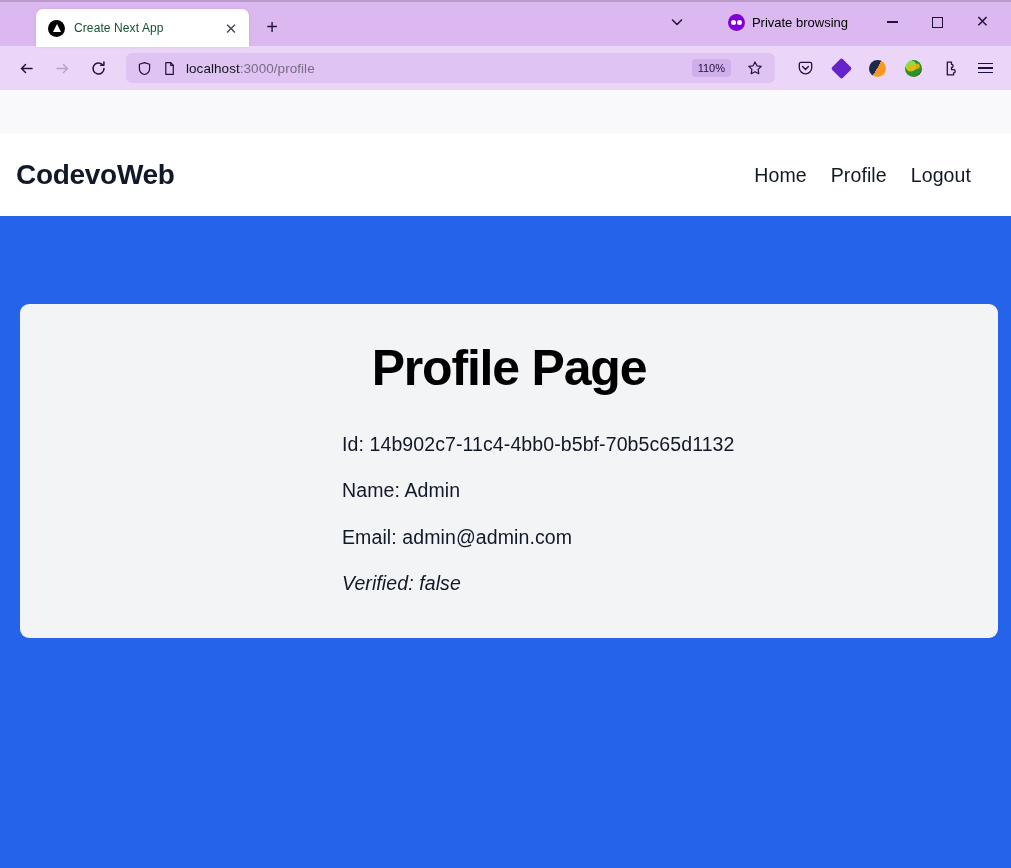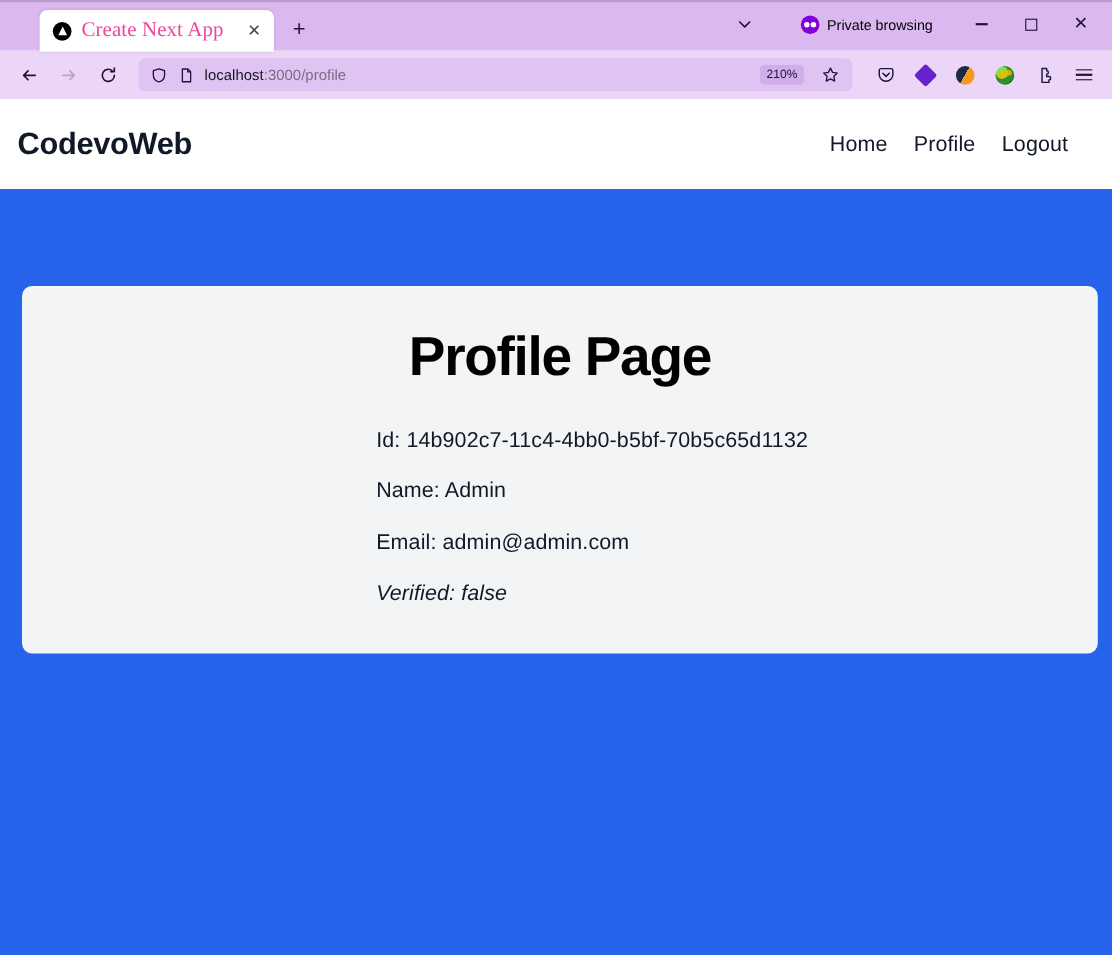--- a/index.html
+++ b/index.html
@@ -58,27 +58,26 @@
   }
   .tab-favicon .tri {
     width: 0; height: 0;
     border-left: 4.5px solid transparent;
     border-right: 4.5px solid transparent;
     border-bottom: 8px solid #fff;
   }
 
   .tab-title {
     flex: 1 1 auto;
-    font-size: 19px;
-    color: #ec4899;
+    font-size: 12px;
+    color: #14532d;
     white-space: nowrap;
     overflow: hidden;
     text-overflow: ellipsis;
     letter-spacing: .1px;
-    font-family: Liberation Serif, serif;
   }
 
   .tab-close {
     width: 20px; height: 20px;
     flex: 0 0 auto;
     display: flex; align-items: center; justify-content: center;
     color: #4b4553;
     font-size: 15px;
     line-height: 1;
     border-radius: 4px;
@@ -250,23 +249,24 @@
     border-radius: 2px;
     transform: rotate(-18deg);
     opacity: .85;
   }
   .hamb { display: flex; flex-direction: column; gap: 3px; }
   .hamb i { width: 15px; height: 1.6px; background: #20123a; display:block; }
 
   
   .viewport {
     flex: 1 1 auto;
-    background: #0369a1;
+    background: #ec4899;
     overflow: hidden;
     position: relative;
+    margin-top: 44px;
   }
 
   .site-header {
     height: 82px;
     background: #ffffff;
     display: flex;
     align-items: center;
     justify-content: space-between;
     padding: 0 40px 0 16px;
   }
@@ -400,21 +400,21 @@
           <path d="M7.5 1.6 12.6 3.3v4.1c0 3-2.1 5.3-5.1 6.1-3-0.8-5.1-3.1-5.1-6.1V3.3L7.5 1.6Z" stroke="#20123a" stroke-width="1.2" stroke-linejoin="round"></path>
         </svg>
       </span>
       <span class="pagedoc">
         <svg width="15" height="15" viewBox="0 0 15 15" fill="none" aria-hidden="true">
           <path d="M3.8 1.7h5l2.5 2.5v9.1H3.8V1.7Z" stroke="#20123a" stroke-width="1.2" stroke-linejoin="round"></path>
           <path d="M8.7 1.8v2.6h2.6" stroke="#20123a" stroke-width="1.2" stroke-linejoin="round"></path>
         </svg>
       </span>
       <span class="url-text"><span>localhost</span><span class="dim">:3000/profile</span></span>
-      <span class="zoom-pill">210%</span>
+      <span class="zoom-pill">110%</span>
       <span class="star-btn">
         <svg width="16" height="16" viewBox="0 0 16 16" fill="none" aria-hidden="true">
           <path d="M8 1.9 9.9 5.8l4.3.6-3.1 3 0.7 4.3L8 11.7 4.2 13.7l0.7-4.3-3.1-3 4.3-.6L8 1.9Z" stroke="#20123a" stroke-width="1.2" stroke-linejoin="round"></path>
         </svg>
       </span>
     </div>
 
     <div class="toolbar-icons">
       <div class="tb-icon">
         <svg width="17" height="17" viewBox="0 0 17 17" fill="none" aria-hidden="true">

